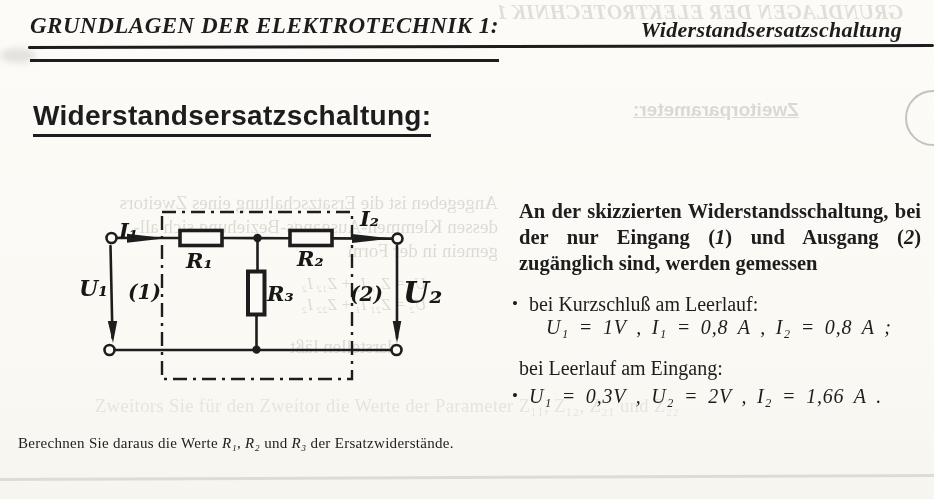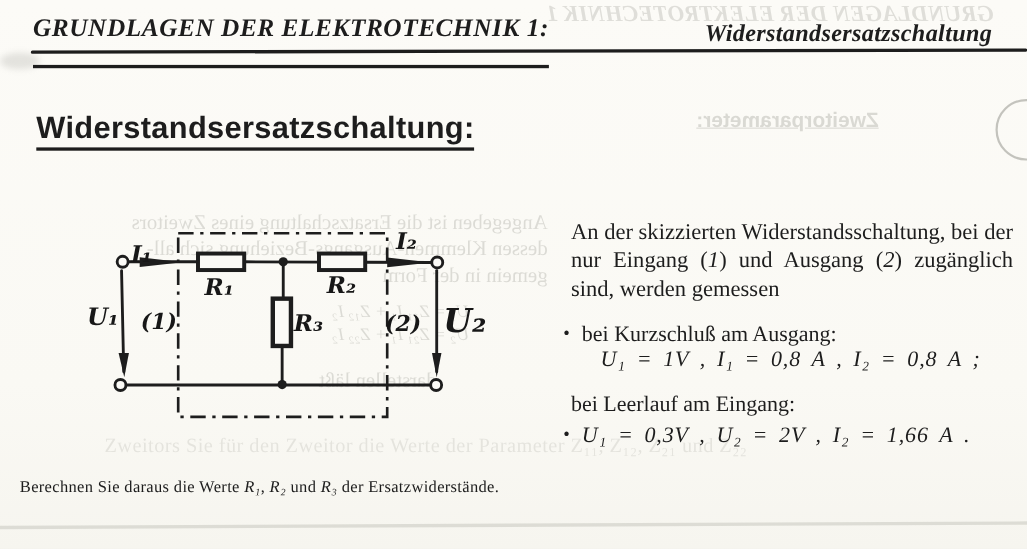--- a/index.html
+++ b/index.html
@@ -35,21 +35,21 @@
   
   .circuit-svg{position:absolute; left:0; top:0; pointer-events:none;}
   .clabel{
     position:absolute; font:italic 700 21px "DejaVu Serif",serif;
     color:#171717; white-space:nowrap;
   }
   .cport{position:absolute; font:italic 600 20px "DejaVu Serif",serif; color:#171717;}
   
   .intro{
     position:absolute; left:519px; top:198px; width:402px;
-    font-size:20.5px; line-height:26px; text-align:justify;
+    font-size:20.5px; line-height:26px; text-align:justify;font-weight:bold;
   }
   .intro .num{font-style:italic;}
   .case-line{position:absolute; font-size:20px; white-space:nowrap;}
   .bullet{display:inline-block; margin-right:11px; font-size:17px; vertical-align:2px;}
   .eq{
     font-style:italic; letter-spacing:.8px; word-spacing:4px; white-space:nowrap;
   }
   #eq1{position:absolute; left:546px; top:316px; font-size:20px;}
   #eq2line{position:absolute; left:512px; top:385px; font-size:20px; white-space:nowrap;}
   
@@ -158,21 +158,21 @@
   <div class="clabel" style="left:79px;top:275px;font-size:22px;">U₁</div>
   <div class="clabel" style="left:403px;top:275px;font-size:30px;">U₂</div>
   <div class="clabel" style="left:186px;top:248px;">R₁</div>
   <div class="clabel" style="left:297px;top:246px;">R₂</div>
   <div class="clabel" style="left:267px;top:281px;">R₃</div>
   <div class="cport" style="left:128px;top:280px;">(1)</div>
   <div class="cport" style="left:350px;top:282px;">(2)</div>
 
   <div class="intro"><span>An der skizzierten Widerstandsschaltung, bei der nur Eingang (</span><span class="num">1</span><span>) und Ausgang (</span><span class="num">2</span><span>) zugänglich sind, werden gemessen</span></div>
 
-  <div class="case-line" style="left:512px;top:293px;"><span class="bullet">•</span><span>bei Kurzschluß am Ausgang:</span></div>
+  <div class="case-line" style="left:512px;top:293px;"><span class="bullet">•</span><span>bei Kurzschluß am Leerlauf:</span></div>
 
   <div class="eq" id="eq1">U₁ = 1V ,  I₁ = 0,8 A ,  I₂ = 0,8 A  ;</div>
 
   <div class="case-line" style="left:519px;top:357px;"><span>bei Leerlauf am Eingang:</span></div>
 
   <div id="eq2line"><span class="bullet">•</span><span class="eq">U₁ = 0,3V ,  U₂ = 2V ,  I₂ = 1,66 A  .</span></div>
 
   <div class="task"><span>Berechnen Sie daraus die Werte </span><span class="rvar">R₁</span><span>, </span><span class="rvar">R₂</span><span> und </span><span class="rvar">R₃</span><span> der Ersatzwiderstände.</span></div>
 
 </div>

